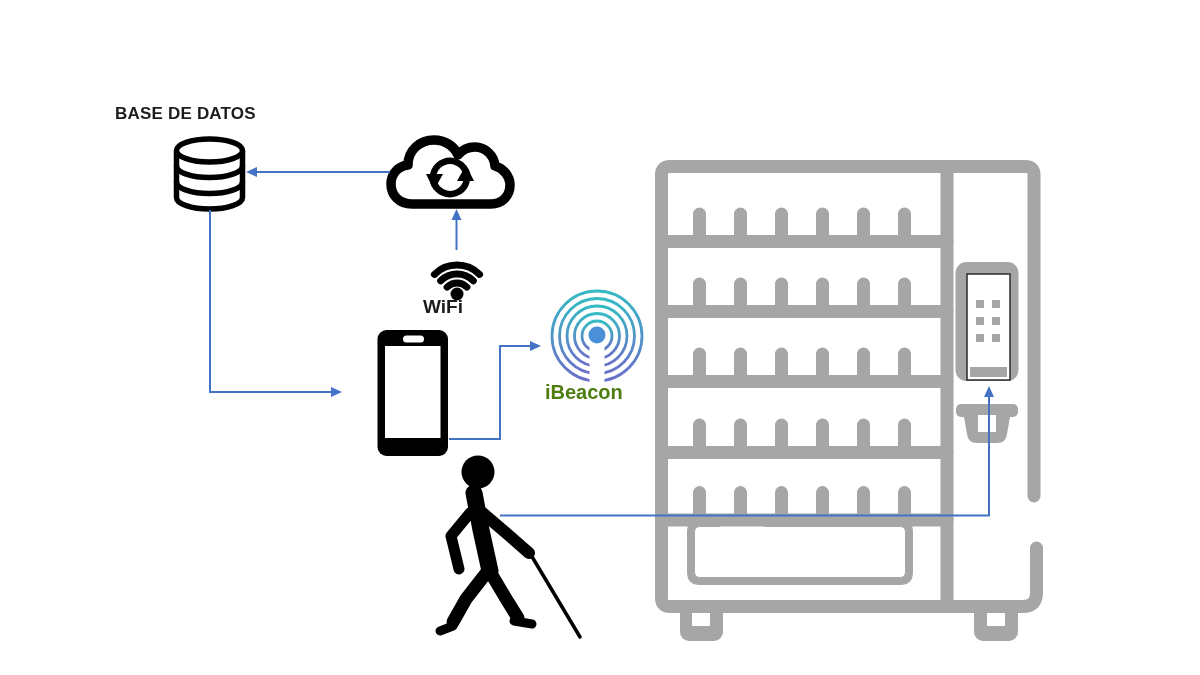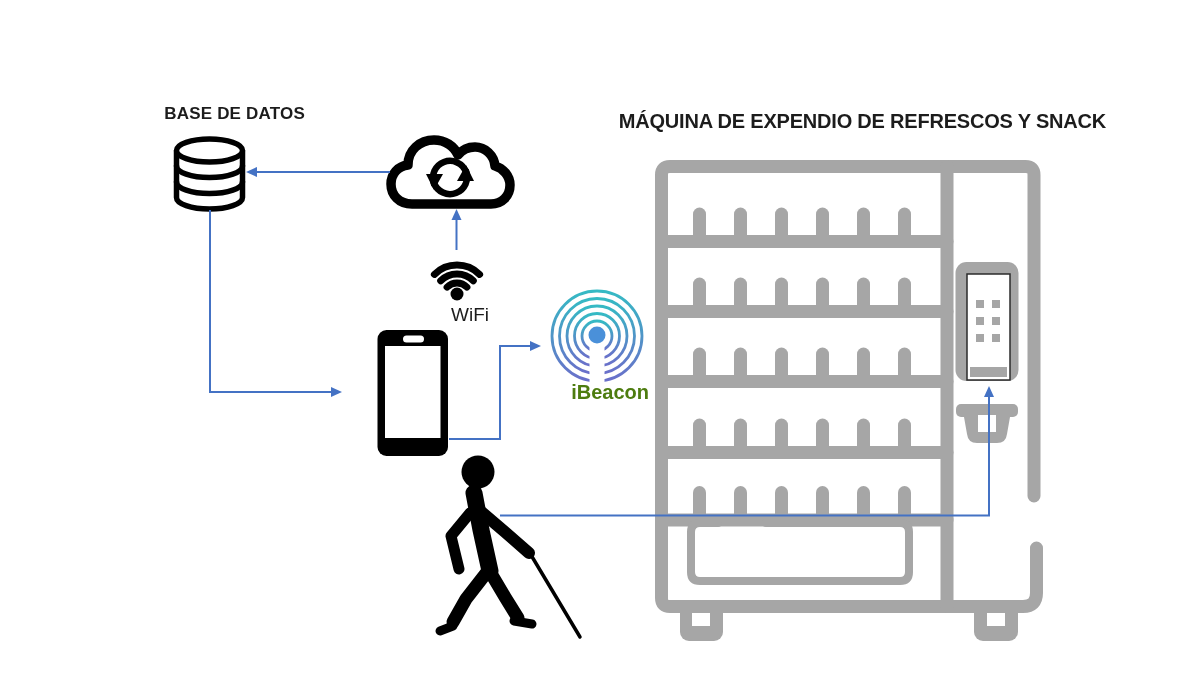--- a/index.html
+++ b/index.html
@@ -1,22 +1,22 @@
 <!DOCTYPE html>
 <html style="--arrow: #4472c4; --machine: #a6a6a6; --ink: #000000; --beacon-a: #35bac4; --beacon-b: #6a6fca; --beacon-dot: #4a90d9;"><head>
 <meta charset="utf-8">
 <style>
   html,body{margin:0;padding:0;background:#fff}
   body{width:1200px;height:675px;overflow:hidden;font-family:"Liberation Sans",sans-serif}
   .canvas{position:relative;width:1200px;height:675px;background:#fff}
   .canvas > svg{position:absolute;left:0;top:0}
-  .label{position:absolute;color:#1c1c1c;text-align:right;white-space:nowrap}
+  .label{position:absolute;color:#1c1c1c;text-align:left;white-space:nowrap}
   .lbl-db{left:115px;top:104px;width:190px;font-size:17px;font-weight:bold;letter-spacing:.2px}
   .lbl-title{left:606px;top:110px;width:500px;font-size:20px;font-weight:bold;letter-spacing:-.2px}
-  .lbl-wifi{left:423px;top:304px;width:66px;font-size:19px;font-weight:normal}
+  .lbl-wifi{left:423px;top:296px;width:66px;font-size:19px;font-weight:bold}
   .lbl-ibeacon{left:545px;top:381px;width:104px;font-size:20px;font-weight:600;color:#4d7c0f}
   .lbl-user{left:318px;top:594px;width:128px;font-size:18px;font-weight:bold;line-height:25px}
   
   .arrow-line{stroke:var(--arrow,#4472c4);stroke-width:2;fill:none}
   .arrow-head{fill:var(--arrow,#4472c4);stroke:none}
   .mach{stroke:var(--machine,#a6a6a6);fill:none;stroke-width:13;stroke-linecap:round;stroke-linejoin:round}
   .mach-thin{stroke:var(--machine,#a6a6a6);fill:none;stroke-width:8;stroke-linecap:round;stroke-linejoin:round}
   .mach-fill{fill:var(--machine,#a6a6a6);stroke:none}
   .ink-s{stroke:var(--ink,#000);fill:none;stroke-linecap:round;stroke-linejoin:round}
   .ink-f{fill:var(--ink,#000);stroke:none}
@@ -190,16 +190,15 @@
       <path class="ink-s" stroke-width="12" d="M 478 509 L 505 532 L 529 553"></path>
       <path class="ink-s" stroke-width="11" d="M 470 513 L 451 536 L 459 569"></path>
       <path class="ink-s" stroke-width="13" d="M 489 570 L 505 597 L 518 618"></path>
       <path class="ink-s" stroke-width="9" d="M 514 621 L 532 624"></path>
       <path class="ink-s" stroke-width="13" d="M 487 572 L 466 599 L 453 622"></path>
       <path class="ink-s" stroke-width="9" d="M 453 626 L 440 631"></path>
     </g>
   </svg>
 
   <div class="label lbl-db">BASE DE DATOS</div>
-  <div class="label lbl-title">MÁQUINA DE EXPENDIO DE REFRESCOS Y SNACK</div>
   <div class="label lbl-wifi">WiFi</div>
   <div class="label lbl-ibeacon">iBeacon</div>
 </div>
 
 </body></html>

